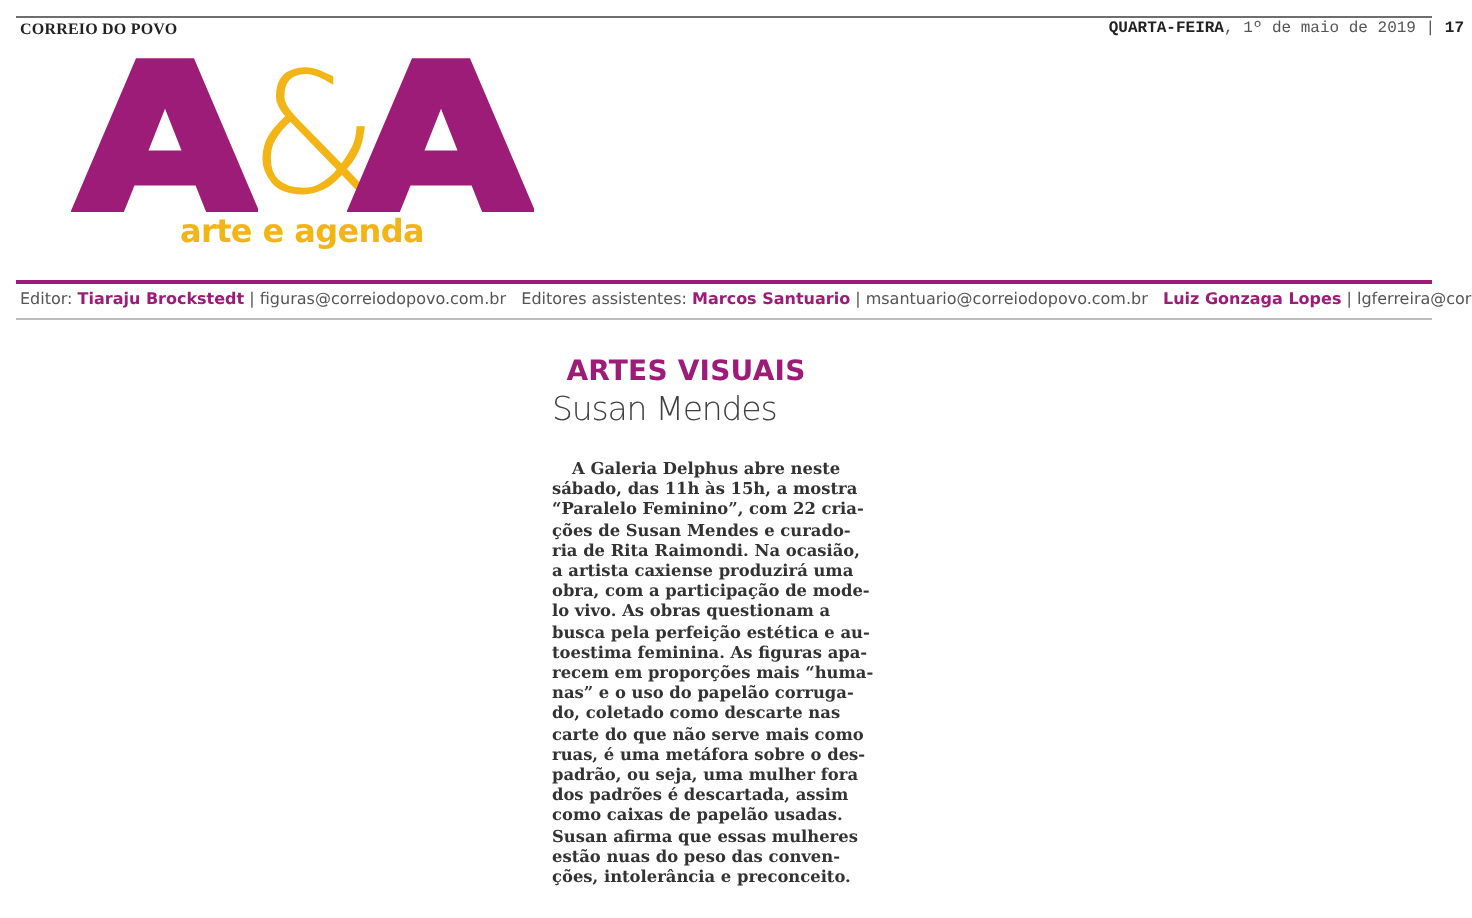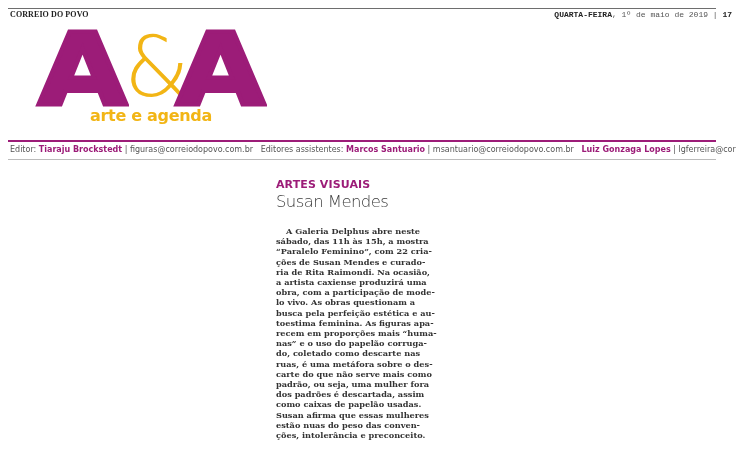--- a/index.html
+++ b/index.html
@@ -13,21 +13,21 @@
   .logo .a1, .logo .a2 { position:absolute; top:-2px; font-family:"DejaVu Sans", sans-serif; font-weight:900; font-size:100px; line-height:88px; color:#9c1c78; transform:scaleX(1.15); transform-origin:left top; -webkit-text-stroke:4px #9c1c78; }
   .logo .a1 { left:2px; }
   .logo .a2 { left:140px; }
   .logo .amp { position:absolute; left:88px; top:-6px; font-family:"DejaVu Sans", sans-serif; font-weight:200; font-size:84px; line-height:90px; color:#f2b515; }
   .logo .sub { position:absolute; left:54px; top:78px; font-family:"DejaVu Sans", sans-serif; font-weight:bold; font-size:16px; color:#f2b515; letter-spacing:-0.3px; }
   .pinkline { position:absolute; left:8px; top:140px; width:708px; height:2px; background:#9c1c78; }
   .editors { position:absolute; left:10px; top:145px; font-size:8px; color:#555; white-space:nowrap; }
   .editors .nm { font-weight:bold; color:#9c1c78; }
   .grayline { position:absolute; left:8px; top:159px; width:708px; height:1px; background:#bbb; }
   .article { position:absolute; left:276px; top:178px; width:134px; }
-  .kicker { font-family:"DejaVu Sans", sans-serif; font-weight:bold; font-size:11px; color:#9c1c78; letter-spacing:0.1px; }
+  .kicker { font-family:"DejaVu Sans", sans-serif; font-weight:bold; font-size:14px; color:#9c1c78; letter-spacing:0.1px;text-align:center; }
   .headline { font-family:"DejaVu Sans", sans-serif; font-weight:300; font-size:16.5px; line-height:17px; color:#404040; margin-top:2px; letter-spacing:-0.6px; }
   .headline .l2 { font-size:15px; letter-spacing:-0.8px; }
   .body { margin-top:16px; font-family:"DejaVu Serif", serif; font-size:8.2px; line-height:10.2px; color:#333; text-align:justify;font-weight:bold; }
   .body .ln { display:block; white-space:nowrap; text-align:justify; text-align-last:justify; }
   .body .ln.first { text-indent:10px; }
   .body .ln.last { text-align-last:left; }
 </style>
 </head>
 <body>
 
@@ -58,22 +58,22 @@
     <span class="ln">ções de Susan Mendes e curado-</span>
     <span class="ln">ria de Rita Raimondi. Na ocasião,</span>
     <span class="ln">a artista caxiense produzirá uma</span>
     <span class="ln">obra, com a participação de mode-</span>
     <span class="ln">lo vivo. As obras questionam a</span>
     <span class="ln">busca pela perfeição estética e au-</span>
     <span class="ln">toestima feminina. As figuras apa-</span>
     <span class="ln">recem em proporções mais “huma-</span>
     <span class="ln">nas” e o uso do papelão corruga-</span>
     <span class="ln">do, coletado como descarte nas</span>
+    <span class="ln">carte do que não serve mais como</span>
     <span class="ln">ruas, é uma metáfora sobre o des-</span>
-    <span class="ln">carte do que não serve mais como</span>
     <span class="ln">padrão, ou seja, uma mulher fora</span>
     <span class="ln">dos padrões é descartada, assim</span>
     <span class="ln">como caixas de papelão usadas.</span>
     <span class="ln">Susan afirma que essas mulheres</span>
     <span class="ln">estão nuas do peso das conven-</span>
     <span class="ln last">ções, intolerância e preconceito.</span>
   </div>
 </div>
 
 </body></html>

